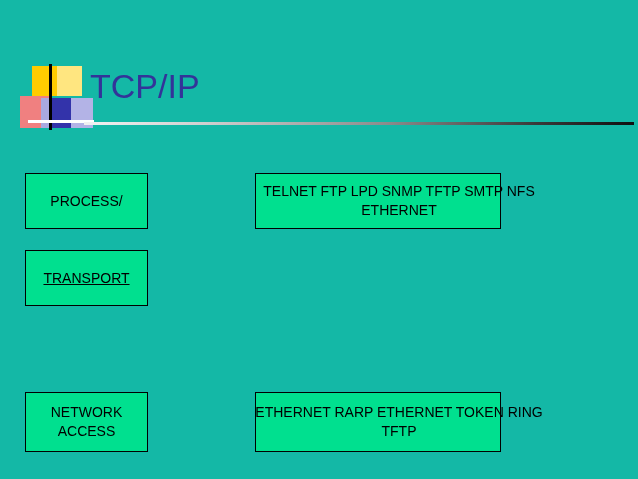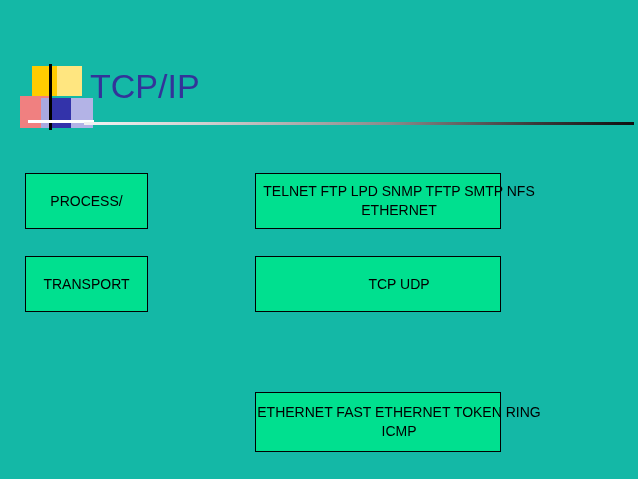--- a/index.html
+++ b/index.html
@@ -115,21 +115,21 @@
   }
   .layer-box.right .label {
     position: relative;
   }
   
   .col-left  { left: 25px;  width: 123px; }
   
   .col-right { left: 255px; width: 246px; padding-left: 42px; }
 
   .row-1 { top: 173px; height: 56px; }
-  .row-2 { top: 256px; height: 56px; }
+  .row-2 { top: 250px; height: 56px; text-decoration: underline; }
   .row-3 { top: 320px; height: 56px; }
   .row-4 { top: 392px; height: 60px; }
 </style>
 </head>
 <body>
 
 <div id="slide">
 
   <div id="title-area">
 
@@ -153,23 +153,23 @@
     <div class="layer-box col-left row-1">
       <div class="label"><span>PROCESS/</span><br></div>
     </div>
     <div class="layer-box col-right row-1 right">
       <div class="label"><span>TELNET FTP LPD SNMP TFTP SMTP NFS</span><br><span>ETHERNET</span></div>
     </div>
 
     <div class="layer-box col-left row-2">
       <div class="label"><span>TRANSPORT</span></div>
     </div>
-    <div class="layer-box col-right row-2 right">
-      <div class="label"><span>TCP UDP</span></div>
-    </div>
 
 
+    <div class="layer-box col-left row-4">
+      <div class="label"><span>NETWORK</span><br><span>ACCESS</span></div>
+    </div>
     <div class="layer-box col-right row-4 right">
-      <div class="label"><span>ETHERNET FAST ETHERNET TOKEN RING</span><br><span>ICMP</span></div>
+      <div class="label"><span>ETHERNET RARP ETHERNET TOKEN RING</span><br><span>TFTP</span></div>
     </div>
 
   </div>
 </div>
 
 </body></html>

